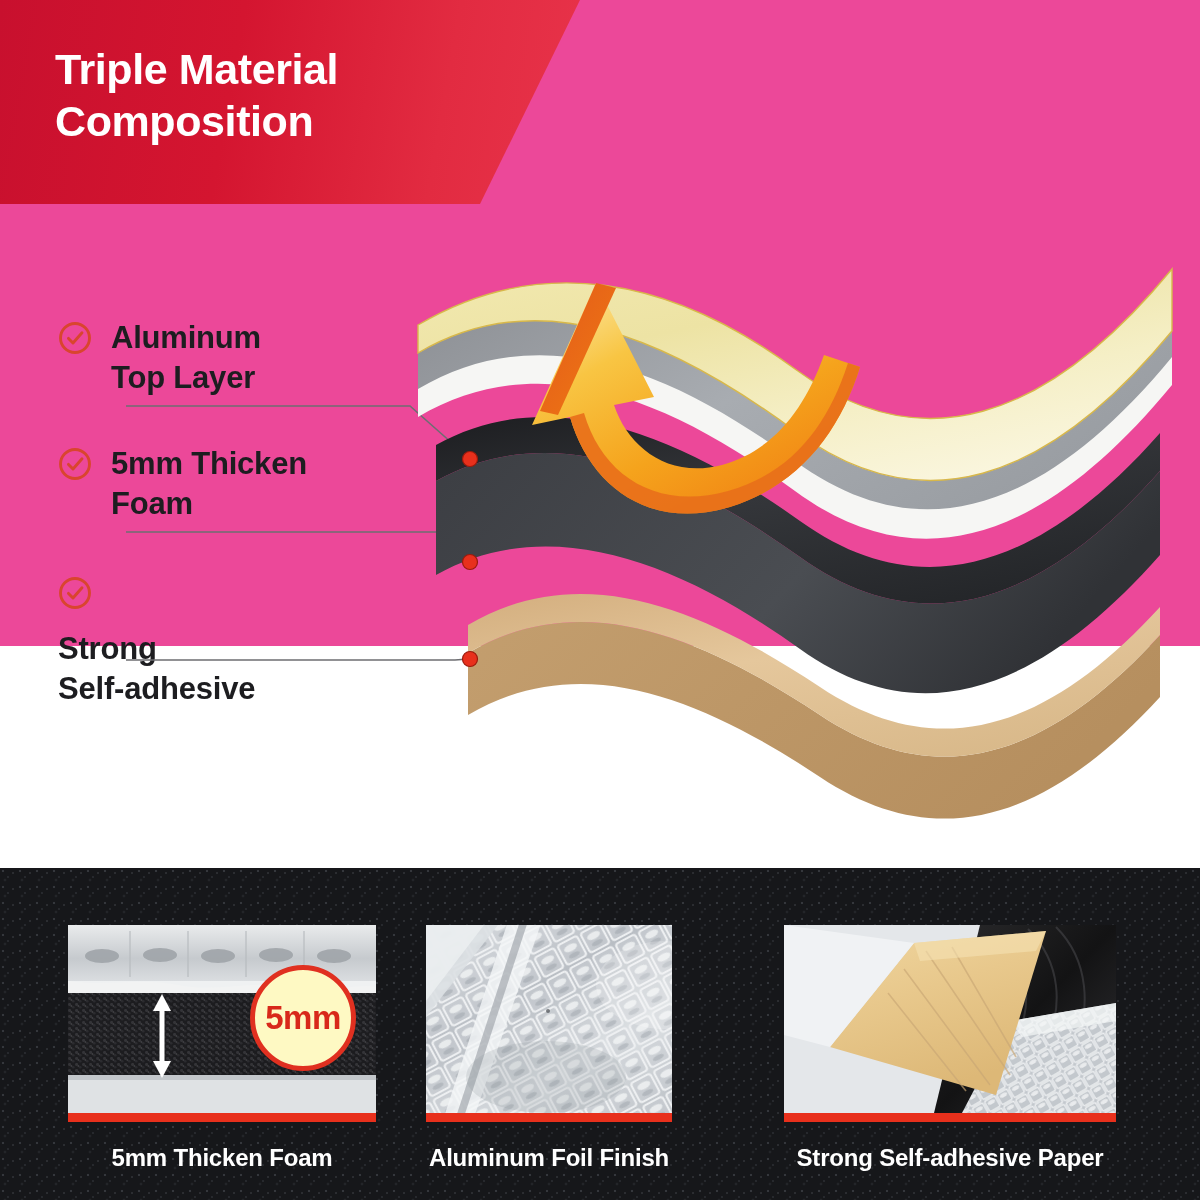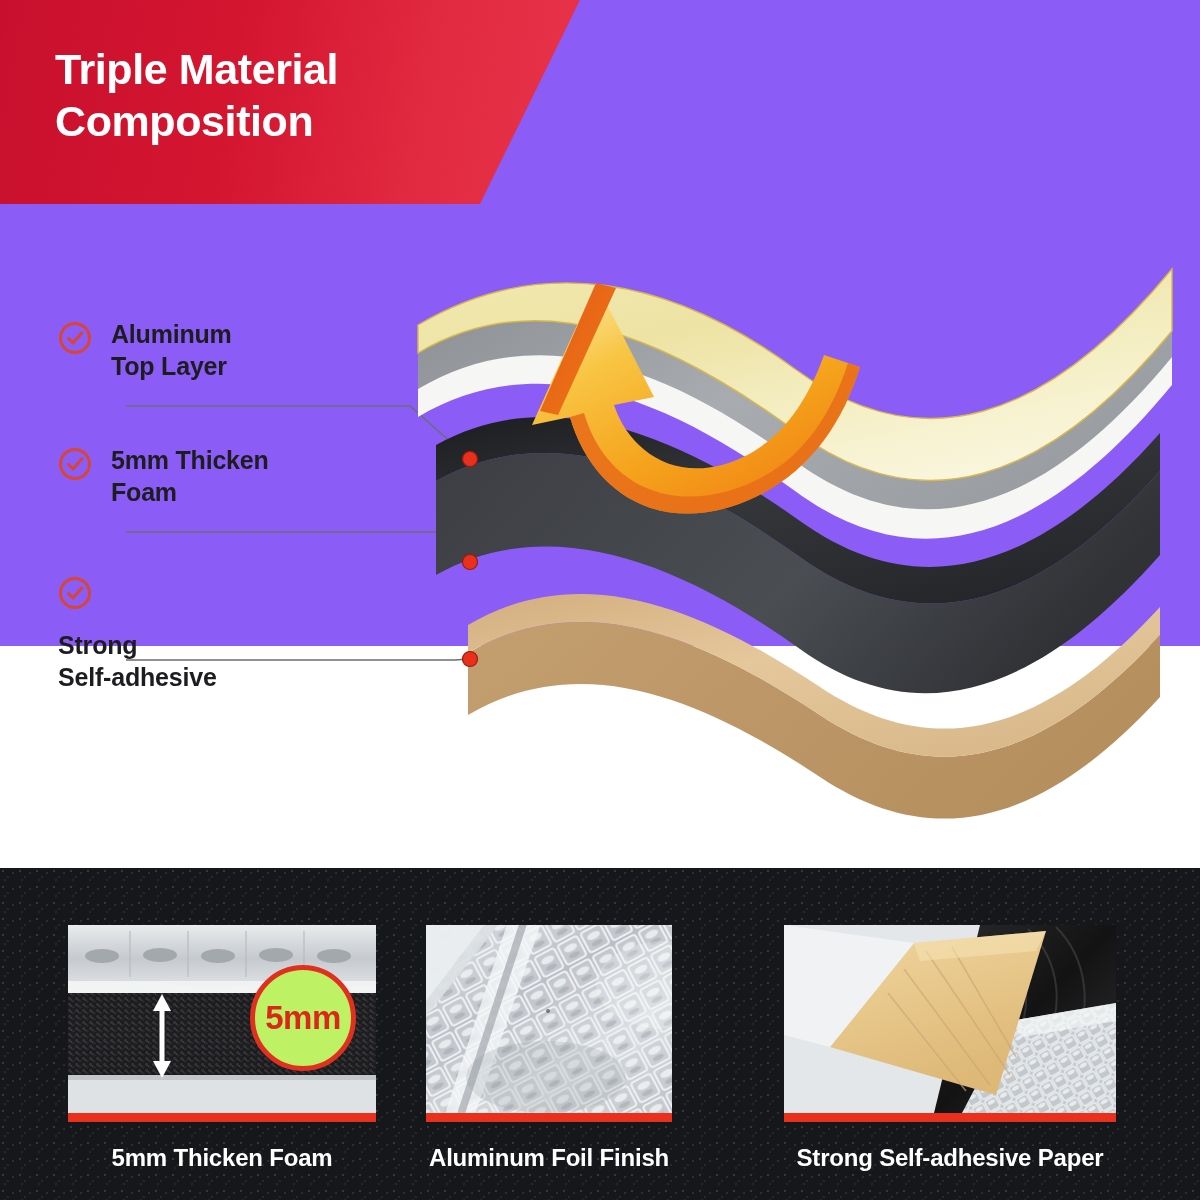--- a/index.html
+++ b/index.html
@@ -4,21 +4,21 @@
 <style>
   * { margin:0; padding:0; box-sizing:border-box; }
   html, body {
     width:1200px; height:1200px;
     font-family:"Liberation Sans", sans-serif;
     background:#ffffff; overflow:hidden;
   }
   #page { position:relative; width:1200px; height:1200px; background:#fff; }
 
   
-  #top-section { position:absolute; left:0; top:0; width:1200px; height:646px; background:#8b5cf6; }
+  #top-section { position:absolute; left:0; top:0; width:1200px; height:646px; background:#ec4899; }
 
   
   #banner {
     position:absolute; left:0; top:0; width:580px; height:204px;
     background:linear-gradient(100deg, #C8102E 0%, #D41530 40%, #E22B41 75%, #E8334A 100%);
     clip-path: polygon(0 0, 580px 0, 480px 204px, 0 204px);
   }
   #banner-title {
     position:absolute; left:55px; top:43px;
     font-size:43px; font-weight:bold; line-height:1.22;
@@ -27,21 +27,21 @@
   #banner-subtitle {
     position:absolute; left:622px; top:60px; width:520px;
     font-size:34px; font-weight:bold; line-height:1.27;
     color:#2B2B2E; letter-spacing:-0.3px; white-space:pre-line;
   }
 
   
   .feature { position:absolute; left:58px; display:flex; align-items:flex-start; gap:19px; }
   .chk { flex:0 0 auto; width:34px; height:34px; margin-top:3px; }
   .feature-label {
-    font-size:25px; font-weight:bold; line-height:1.28;
+    font-size:31px; font-weight:bold; line-height:1.28;
     color:#1D1D20; letter-spacing:-0.2px; white-space:pre-line;
   }
   #feature-0 { top:318px; }
   #feature-1 { top:444px; }
   #feature-2 { top:573px;flex-direction:column; }
 
   
   #leaders { position:absolute; left:0; top:0; width:1200px; height:868px; pointer-events:none; }
 
   
@@ -73,21 +73,21 @@
     font-size:24px; font-weight:bold; color:#ffffff; letter-spacing:-0.2px;
   }
   #card-0 { left:68px; top:925px; width:308px; }
   #card-1 { left:426px; top:925px; width:246px; }
   #card-2 { left:784px; top:925px; width:332px; }
 
   
   #badge-5mm {
     position:absolute; left:182px; top:40px;
     width:106px; height:106px; border-radius:50%;
-    background:#bef264; border:5px solid #E03020;
+    background:#fef9c3; border:5px solid #E03020;
     display:flex; align-items:center; justify-content:center;
     font-size:33px; font-weight:bold; color:#D8281A; letter-spacing:-0.5px;
   }
 </style>
 </head>
 <body>
 
 <div id="page">
 
   <div id="top-section">

